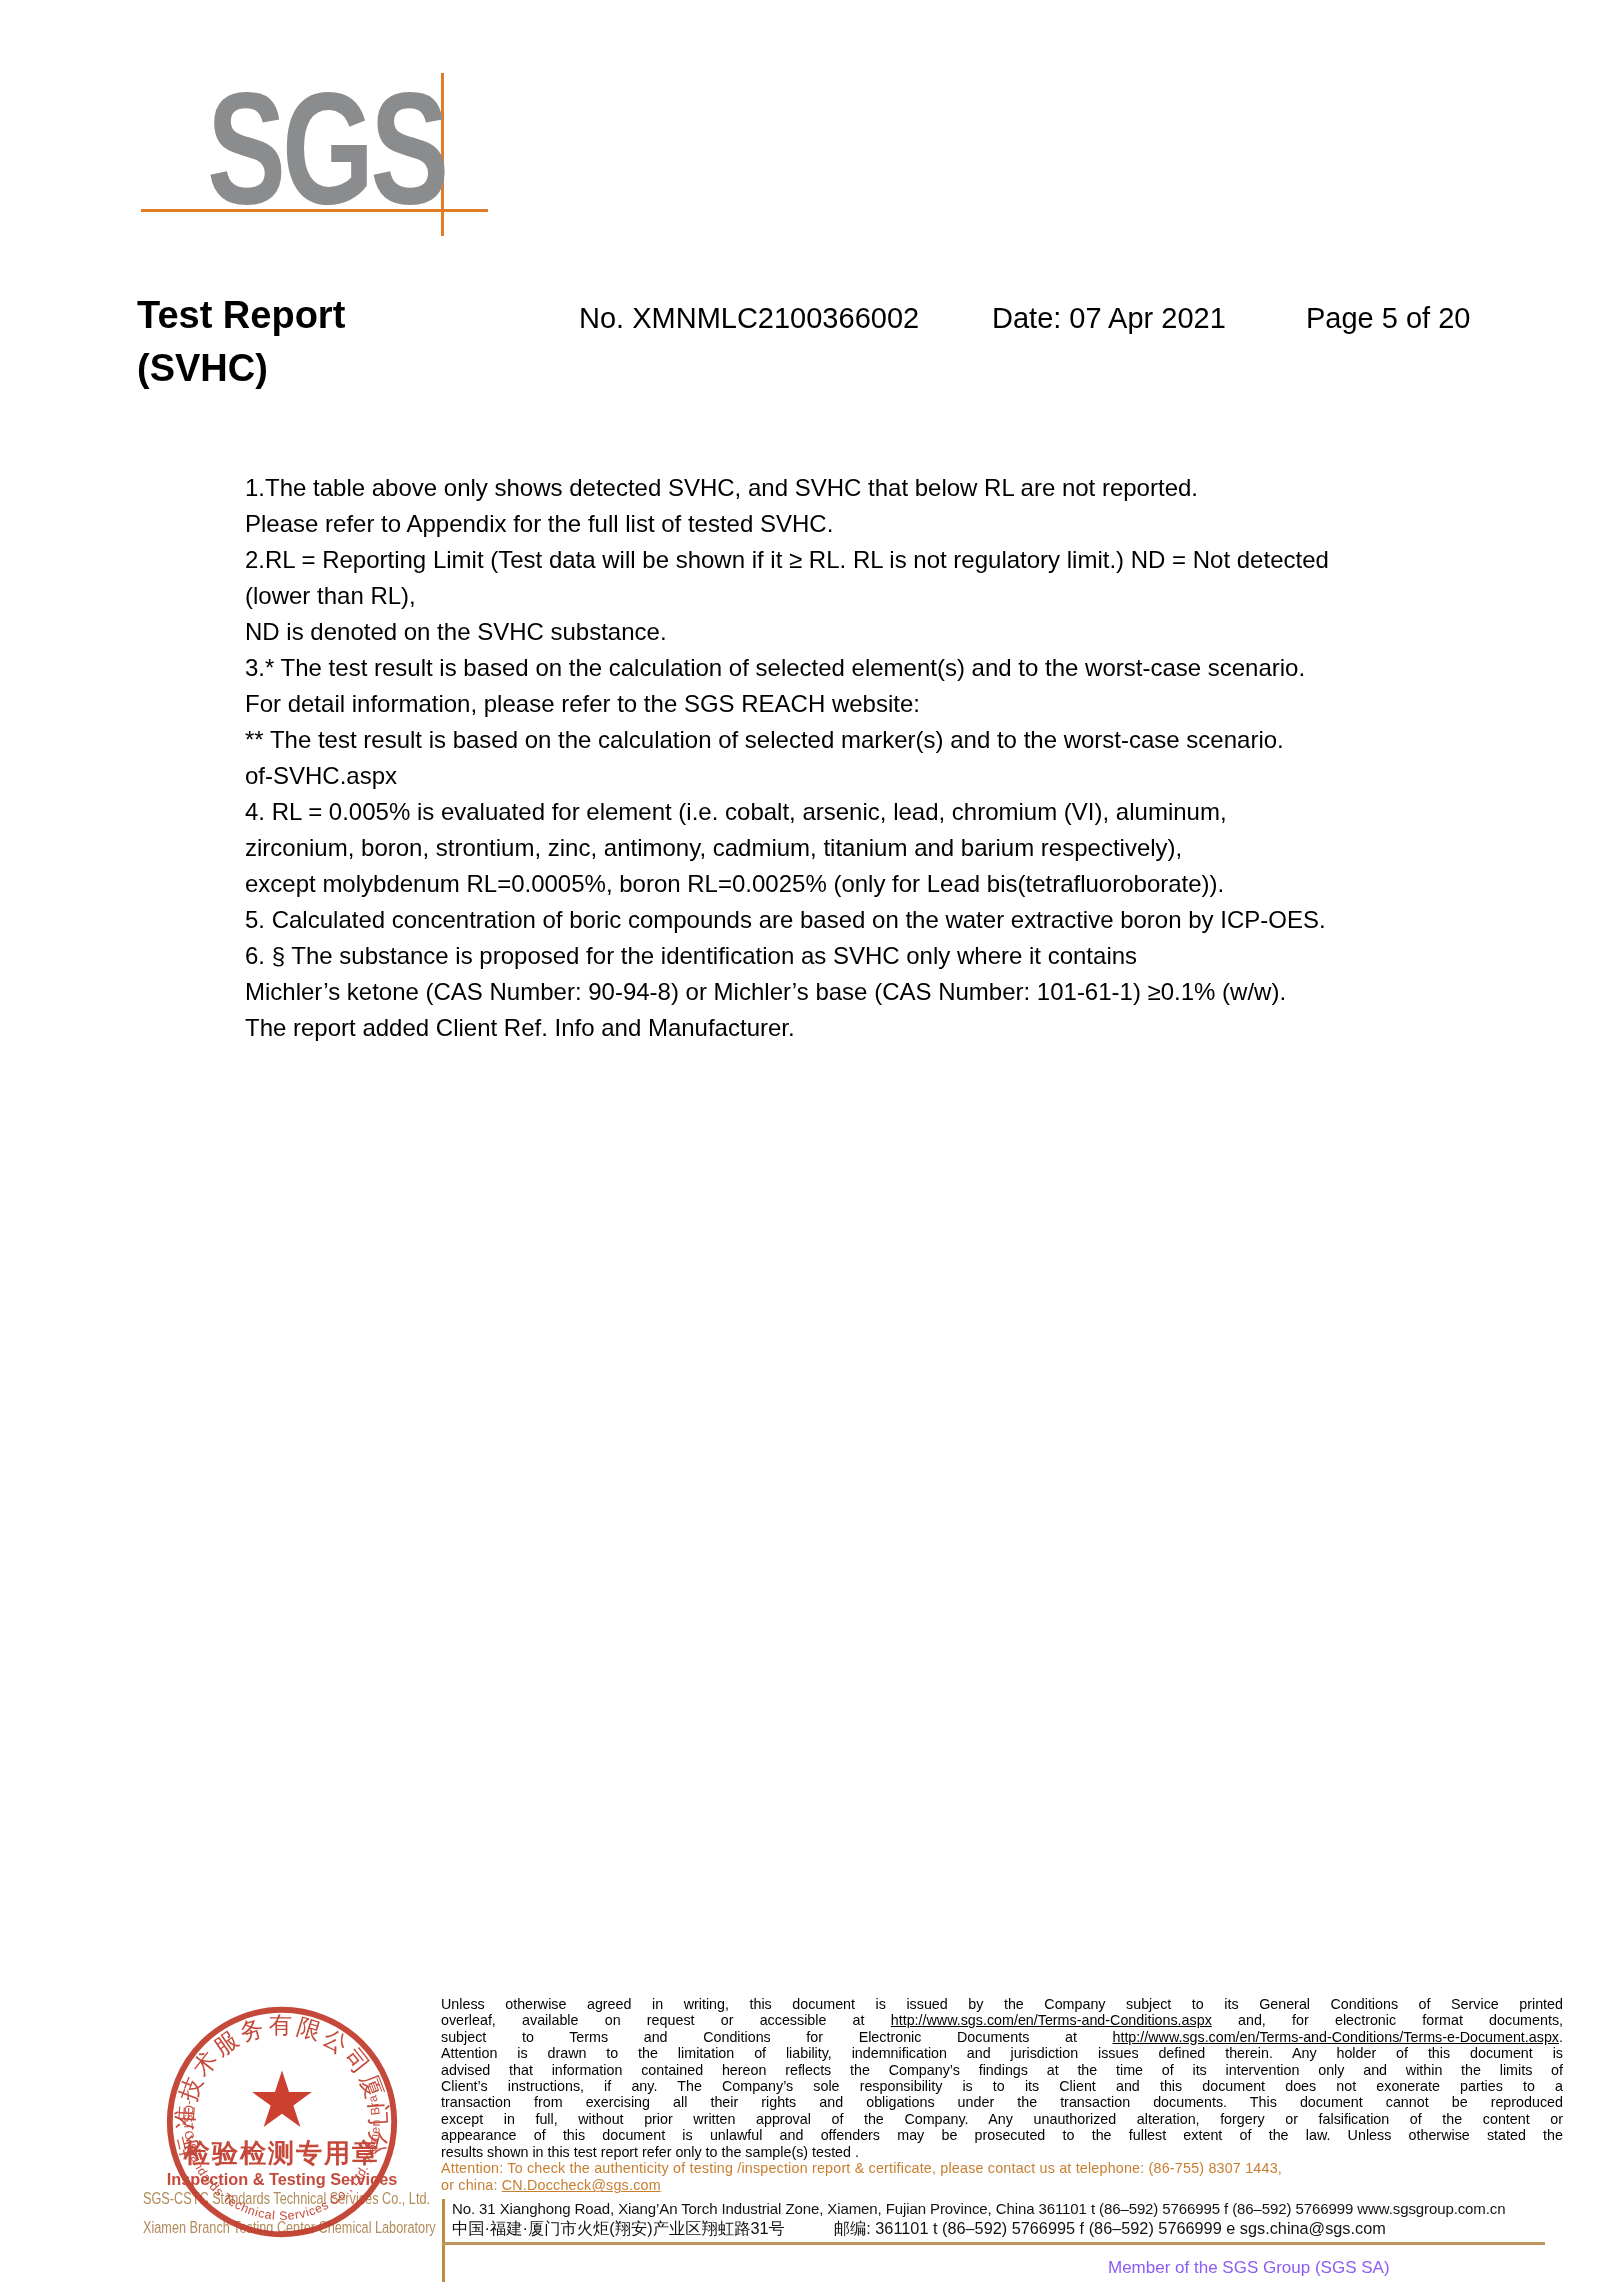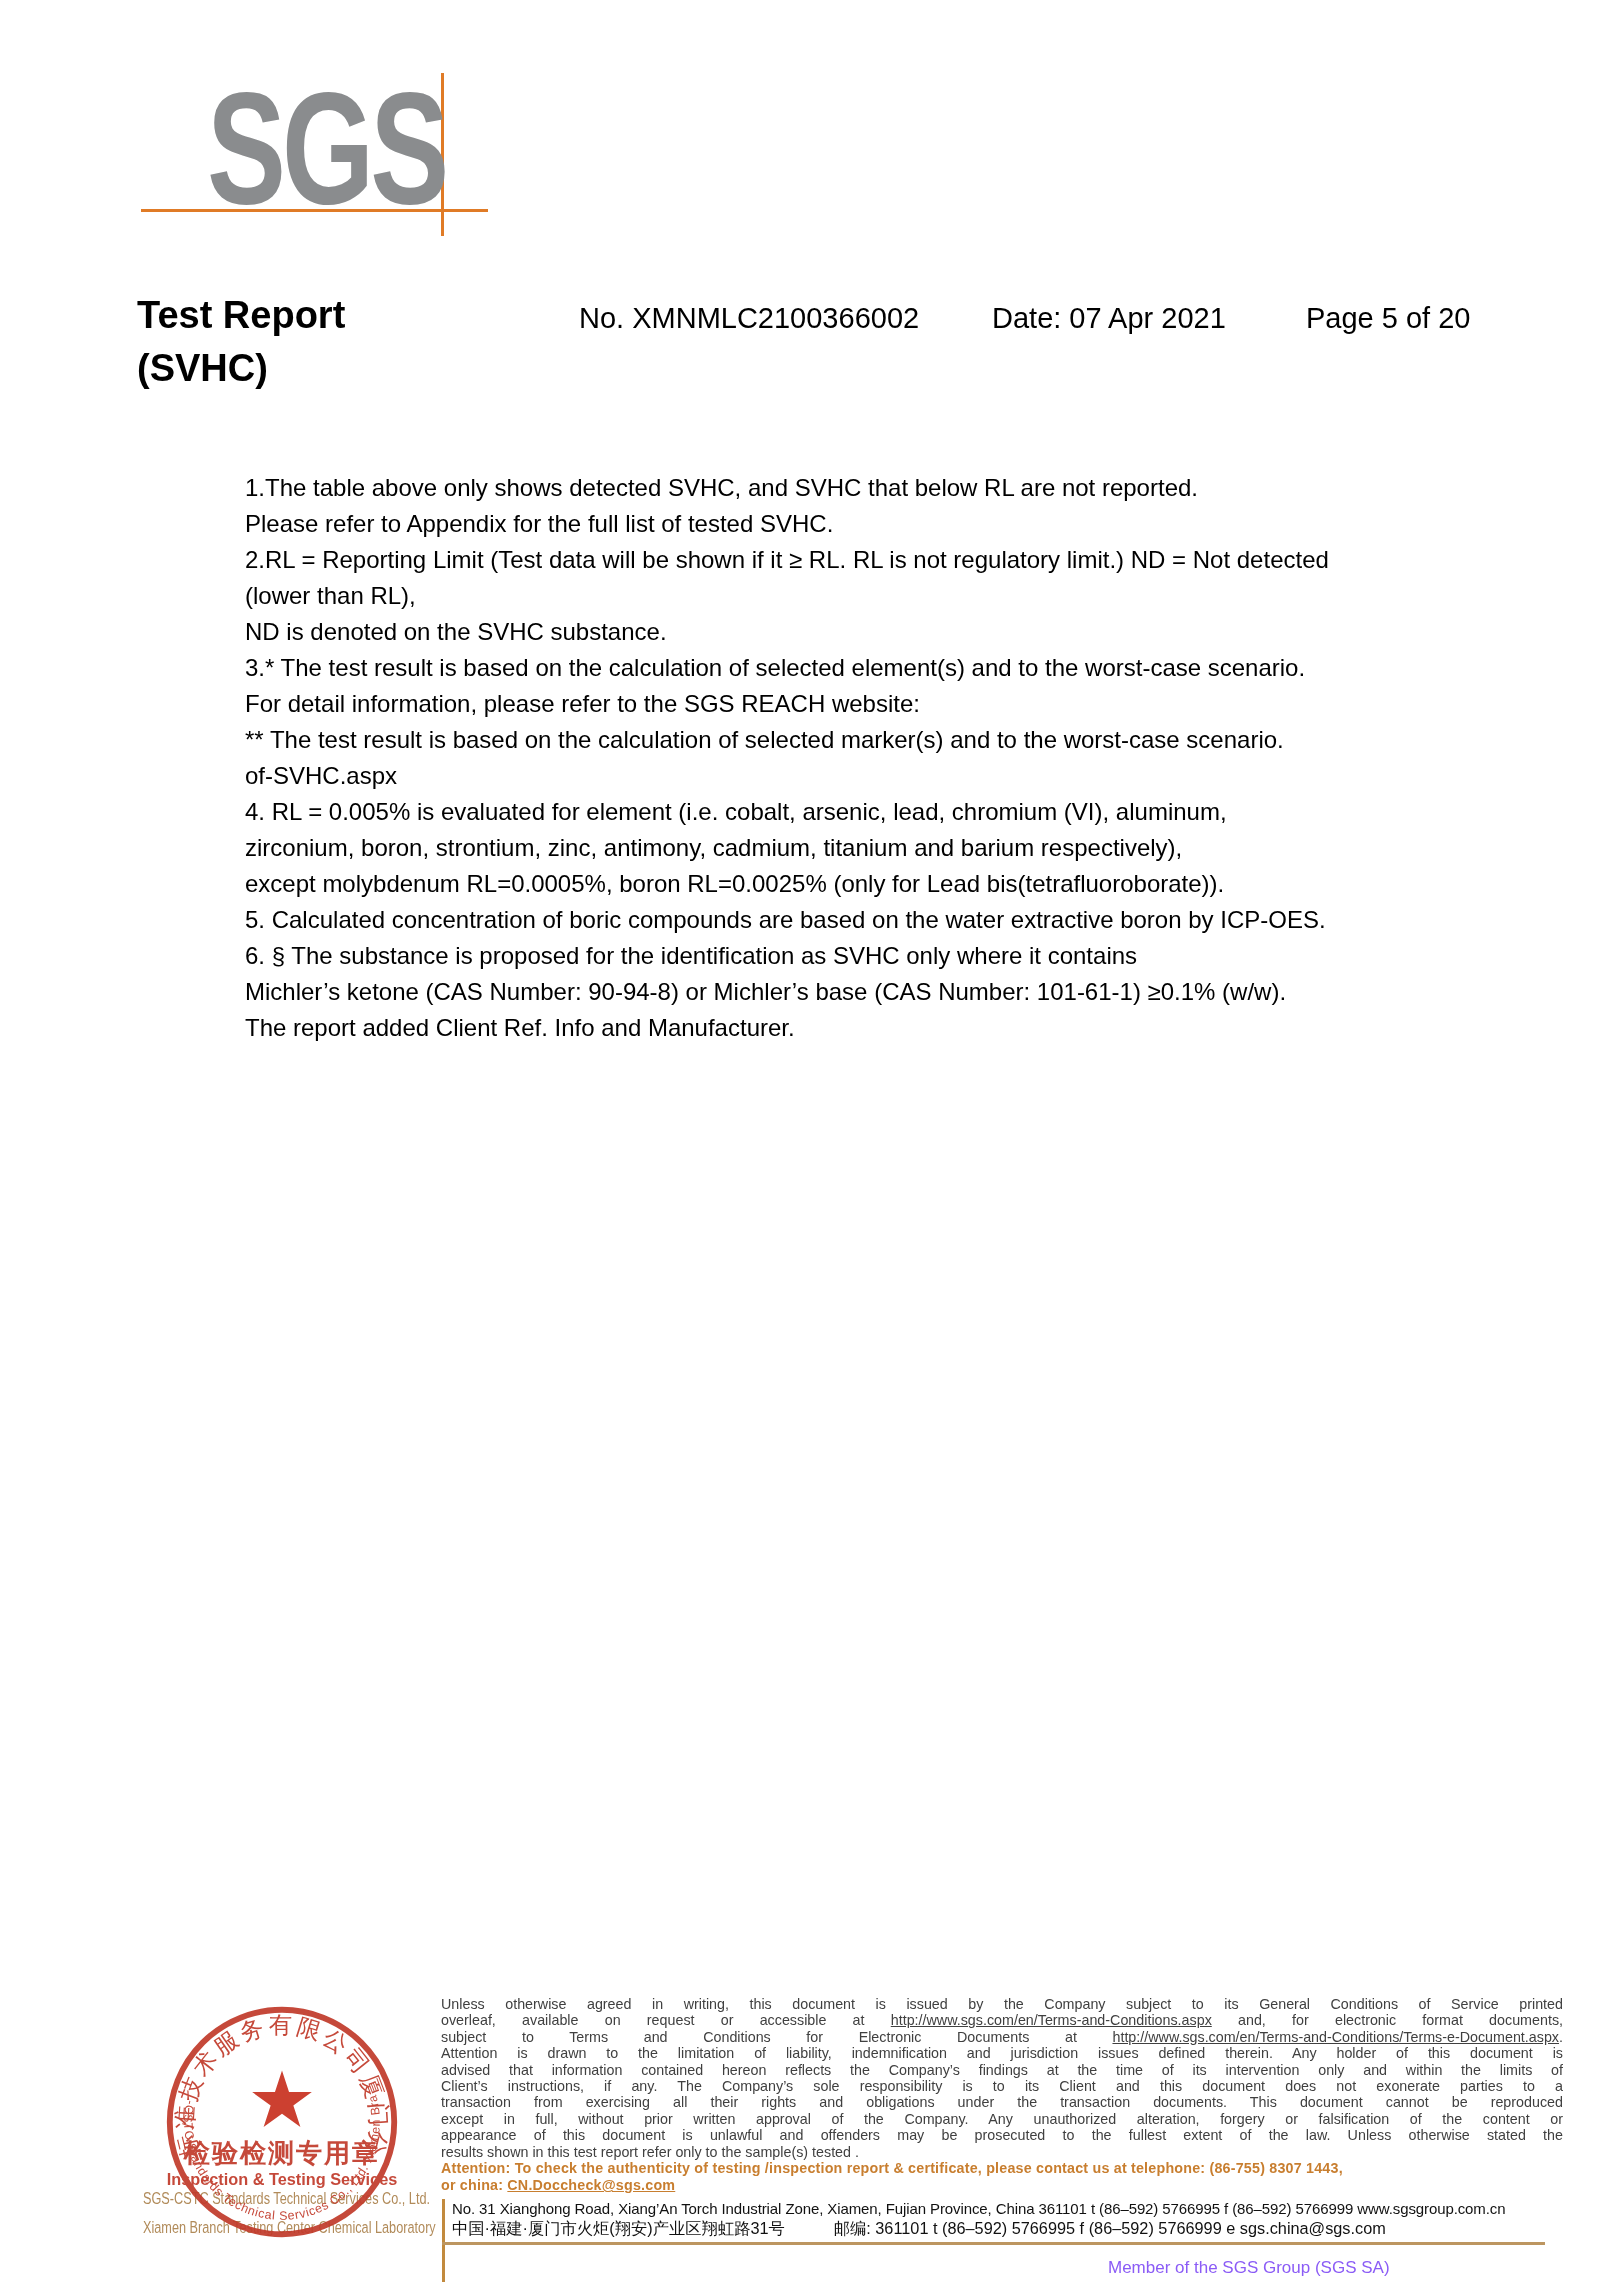--- a/index.html
+++ b/index.html
@@ -29,26 +29,26 @@
   #notes{left:139px;top:470px;font-size:24px;line-height:36px}
   #notes .note-line{padding-left:106px;white-space:nowrap}
   #notes .notes-label{white-space:nowrap}
 
   
   #company-lines{left:143px;top:2184px;font-size:16.3px;line-height:29px;color:#B18B5A;
     transform:scaleX(.78);transform-origin:left top;white-space:nowrap}
   #stamp{left:145px;top:1985px;opacity:.92}
 
   
-  #legal{left:441px;top:1996px;width:1122px;font-size:14.3px;line-height:16.4px;color:#404040}
+  #legal{left:441px;top:1996px;width:1122px;font-size:14.3px;line-height:16.4px;color:#000000}
   #legal .legal-line{text-align:justify;text-align-last:justify}
   #legal .legal-line.no-just{text-align-last:auto}
   #legal .u{text-decoration:underline}
 
-  #attention{left:441px;top:2160px;font-size:14.3px;line-height:17.3px;font-weight:bold;
+  #attention{left:441px;top:2160px;font-size:14.3px;line-height:17.3px;font-weight:normal;
     color:#C87E2F;letter-spacing:0.2px;white-space:nowrap}
   #attention .u{text-decoration:underline}
 
   
   #addr-vline{left:442px;top:2199px;width:2.6px;height:83px;background:#C28A3E}
   #address{left:452px;top:2199px;color:#111}
   #address .addr-en{font-size:15px;line-height:19px;letter-spacing:-0.1px;white-space:nowrap}
   #address .addr-cn{font-size:16.3px;line-height:21px;white-space:nowrap}
 
   #footer-rule{left:442px;top:2242px;width:1103px;height:3.3px;background:#BD9660}

